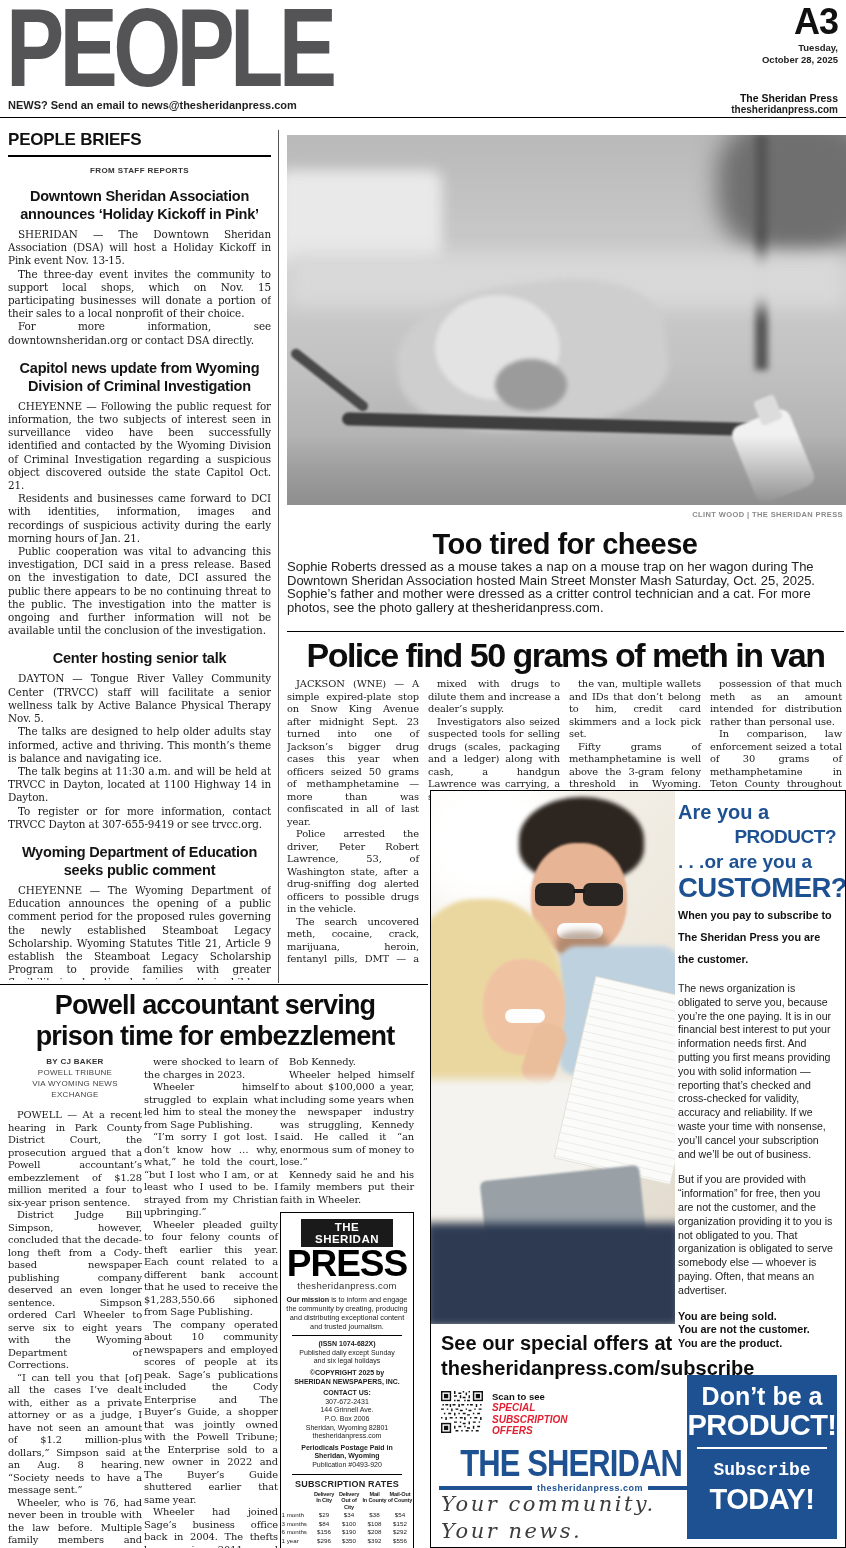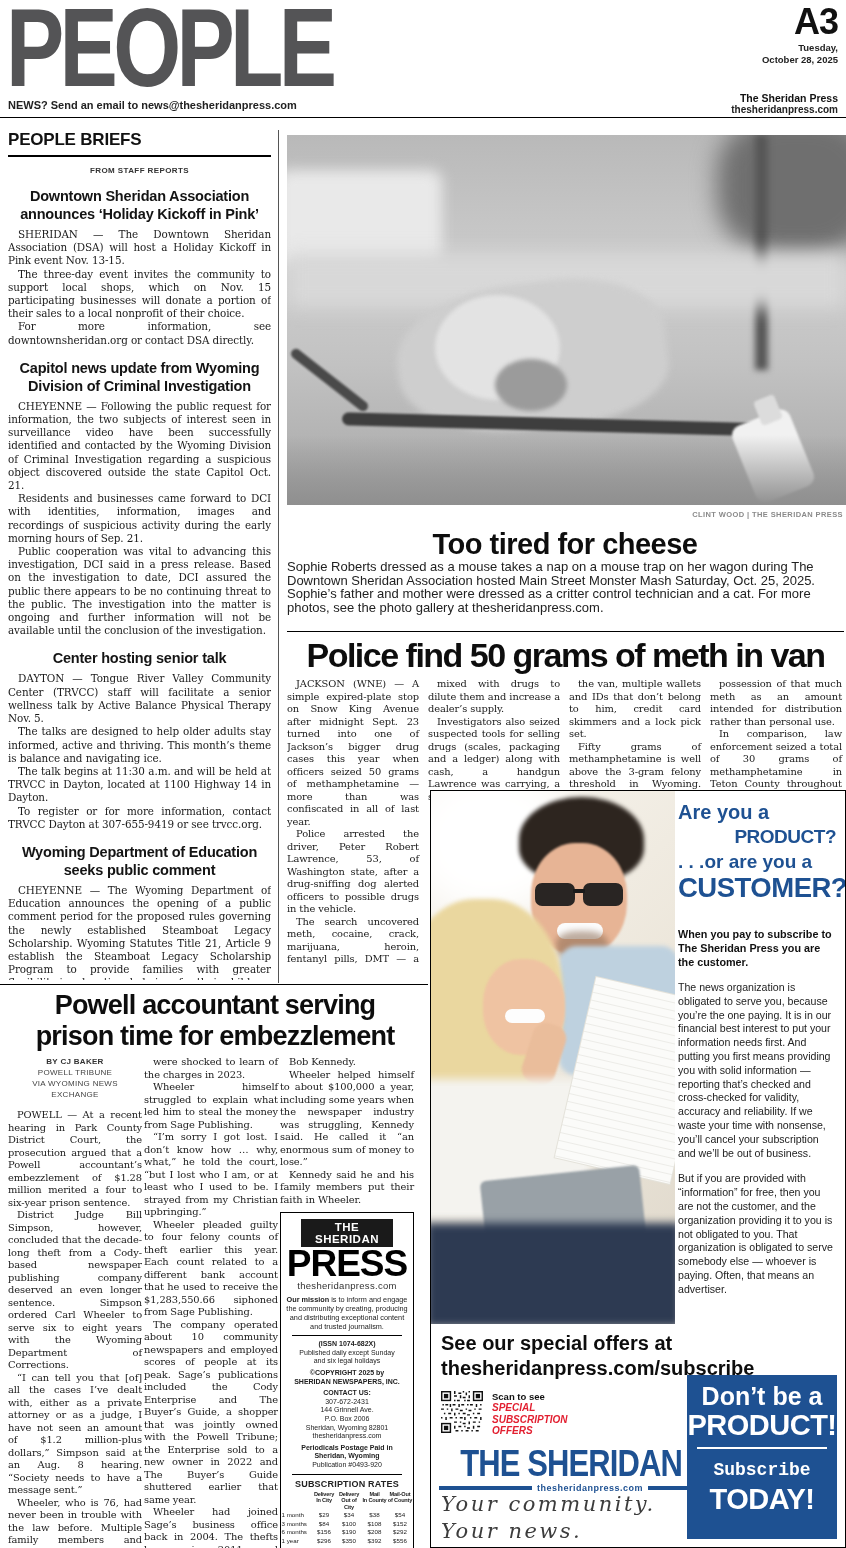--- a/index.html
+++ b/index.html
@@ -72,21 +72,21 @@
   .ad{position:absolute;left:430px;top:790px;width:414px;height:756px;border:1px solid #000;
       background:#fff;overflow:hidden;}
   .adphoto{position:absolute;left:0;top:0;width:244px;height:533px;overflow:hidden;
            background:linear-gradient(135deg,#f8f5ef,#ece6da 55%,#ded7ca);}
   .adphoto div{position:absolute;}
   .ad-right{position:absolute;left:247px;top:10px;width:158px;}
   .ad-h1{font-size:20px;font-weight:700;line-height:22px;}
   .ad-h2{font-size:19px;font-weight:700;text-align:right;line-height:27px;letter-spacing:-0.5px;}
   .ad-h3{font-size:19px;font-weight:700;line-height:24px;}
   .ad-h4{font-size:27.5px;font-weight:700;line-height:28px;letter-spacing:-0.5px;}
-  .ad-intro{font-size:10.8px;font-weight:700;line-height:14px;color:#111;margin-top:25px;}
+  .ad-intro{font-size:10.8px;font-weight:700;line-height:22px;color:#111;margin-top:2px;}
   .ad-body{font-size:10.6px;line-height:13.8px;color:#222;margin-top:12px;}
   .ad-sold{font-size:10.8px;font-weight:700;line-height:13.8px;color:#111;margin-top:12px;}
   .ad-sold p{margin:0;}
   .ad-offers{position:absolute;left:10px;top:540px;font-size:20px;font-weight:700;line-height:25px;color:#0d0d0d;}
   .qr-row{position:absolute;left:10px;top:600px;display:flex;gap:9px;}
   .qr{width:42px;height:42px;}
   .qr-cap{font-size:9.5px;font-weight:700;color:#111;line-height:11px;}
   .qr-red p{margin:0;font-size:10px;font-weight:700;font-style:italic;line-height:11.5px;}
   .ad-mast{position:absolute;left:8px;top:655px;width:302px;text-align:center;}
   .ad-mast-name{font-size:36px;font-weight:700;letter-spacing:-1px;line-height:1;
@@ -130,21 +130,21 @@
   <div class="brief-title">Downtown Sheridan Association announces ‘Holiday Kickoff in Pink’</div>
   <div class="serifbody">
       <p>SHERIDAN — The Downtown Sheridan Association (DSA) will host a Holiday Kickoff in Pink event Nov. 13-15.</p>
       <p>The three-day event invites the community to support local shops, which on Nov. 15 participating businesses will donate a portion of their sales to a local nonprofit of their choice.</p>
       <p>For more information, see downtownsheridan.org or contact DSA directly.</p>
     </div>
 
   <div class="brief-title">Capitol news update from Wyoming Division of Criminal Investigation</div>
   <div class="serifbody">
       <p>CHEYENNE — Following the public request for information, the two subjects of interest seen in surveillance video have been successfully identified and contacted by the Wyoming Division of Criminal Investigation regarding a suspicious object discovered outside the state Capitol Oct. 21.</p>
-      <p>Residents and businesses came forward to DCI with identities, information, images and recordings of suspicious activity during the early morning hours of Sep. 21.</p>
+      <p>Residents and businesses came forward to DCI with identities, information, images and recordings of suspicious activity during the early morning hours of Jan. 21.</p>
       <p>Public cooperation was vital to advancing this investigation, DCI said in a press release. Based on the investigation to date, DCI assured the public there appears to be no continuing threat to the public. The investigation into the matter is ongoing and further information will not be available until the conclusion of the investigation.</p>
     </div>
 
   <div class="brief-title">Center hosting senior talk</div>
   <div class="serifbody">
       <p>DAYTON — Tongue River Valley Community Center (TRVCC) staff will facilitate a senior wellness talk by Active Balance Physical Therapy Nov. 5.</p>
       <p>The talks are designed to help older adults stay informed, active and thriving. This month’s theme is balance and navigating ice.</p>
       <p>The talk begins at 11:30 a.m. and will be held at TRVCC in Dayton, located at 1100 Highway 14 in Dayton.</p>
       <p>To register or for more information, contact TRVCC Dayton at 307-655-9419 or see trvcc.org.</p>
     </div>
@@ -310,20 +310,25 @@
   </div>
 
   <div class="ad-right">
     <div class="ad-h1 adblue" style="color: rgb(30, 81, 146);">Are you a</div>
     <div class="ad-h2 adblue" style="color: rgb(30, 81, 146);">PRODUCT?</div>
     <div class="ad-h3 adblue" style="color: rgb(30, 81, 146);">. . .or are you a</div>
     <div class="ad-h4 adblue" style="color: rgb(30, 81, 146);">CUSTOMER?</div>
     <div class="ad-intro">When you pay to subscribe to The Sheridan Press you are the customer.</div>
     <div class="ad-body">The news organization is obligated to serve you, because you’re the one paying. It is in our financial best interest to put your information needs first. And putting you first means providing you with solid information — reporting that’s checked and cross-checked for validity, accuracy and reliability. If we waste your time with nonsense, you’ll cancel your subscription and we’ll be out of business.</div>
     <div class="ad-body">But if you are provided with “information” for free, then you are not the customer, and the organization providing it to you is not obligated to you. That organization is obligated to serve somebody else — whoever is paying. Often, that means an advertiser.</div>
+    <div class="ad-sold">
+        <p>You are being sold.</p>
+        <p>You are not the customer.</p>
+        <p>You are the product.</p>
+      </div>
   </div>
 
   <div class="ad-offers">
     <span>See our special offers at</span><br>
     <span>thesheridanpress.com/subscribe</span>
   </div>
 
   <div class="qr-row">
     <svg class="qr" viewBox="0 0 29 29">
       <rect x="0" y="0" width="29" height="29" fill="#fff"></rect>

